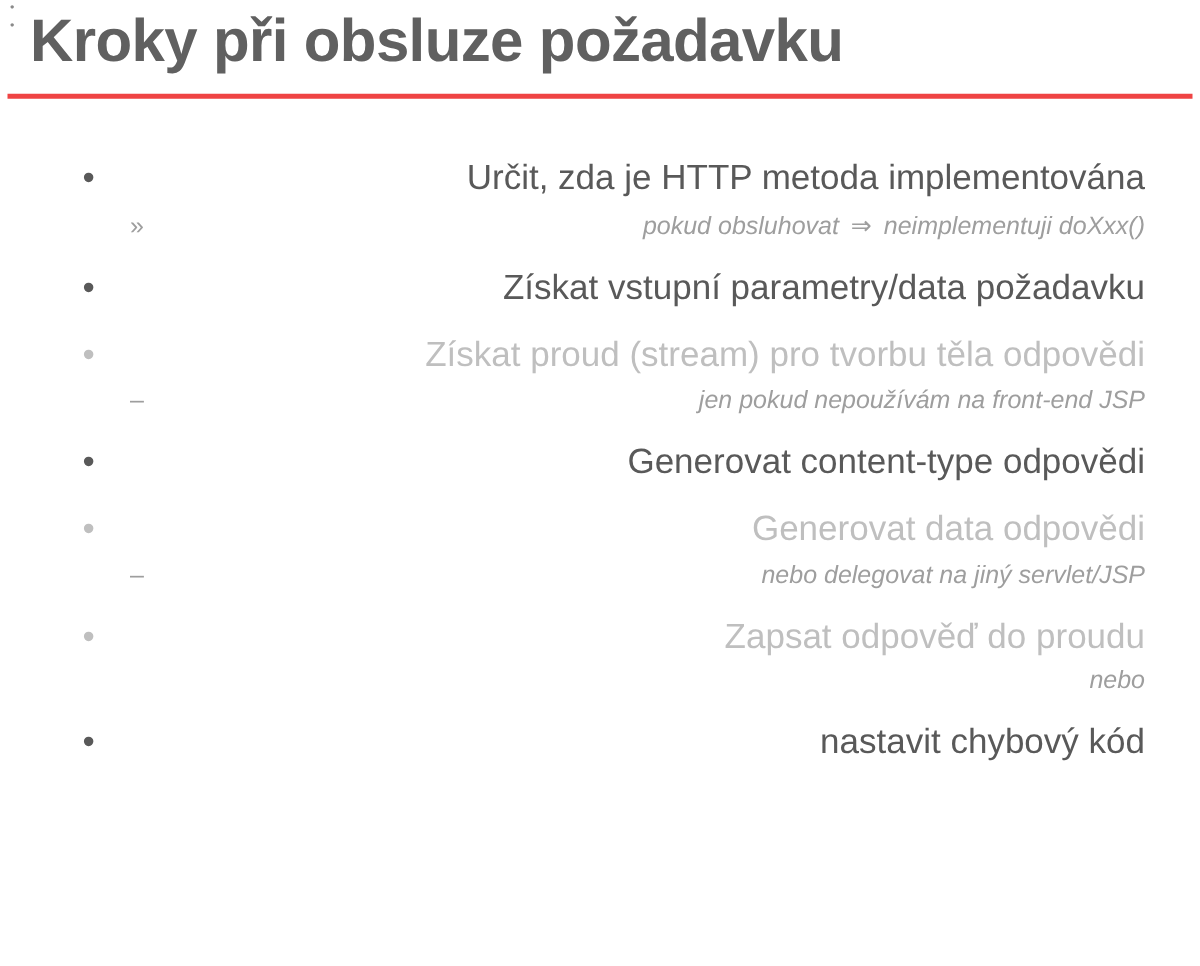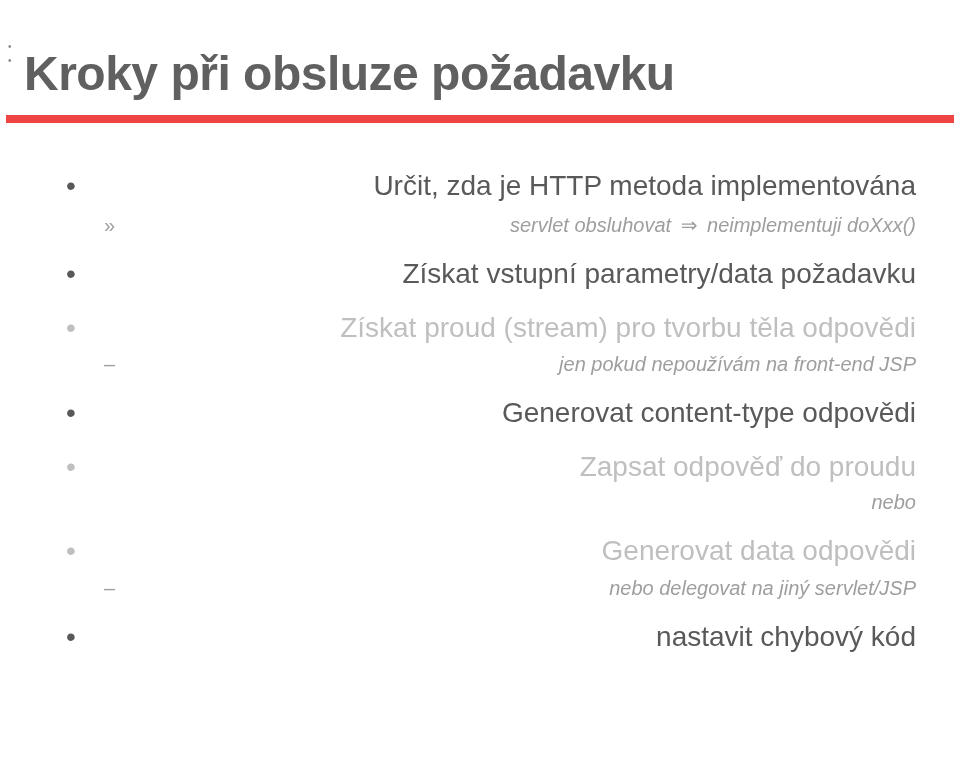--- a/index.html
+++ b/index.html
@@ -29,22 +29,21 @@
   }
   .top-bullets li {
     font-size: 10px;
     line-height: 14px;
     color: #8a8a8a;
   }
   .title-bar {
     position: relative;
     margin-left: 6px;
     margin-right: 6px;
-    margin-top: 40px;
-    border-bottom: 8px solid #ef4444;
+    border-bottom: 4px solid #ef4444;
     padding: 6px 18px 14px 18px;
   }
   .title-bar h1 {
     margin: 0;
     font-size: 48px;
     font-weight: 700;
     color: #606060;
     letter-spacing: -0.5px;
   }
   .content {
@@ -155,21 +154,21 @@
   </div>
 
   <div class="content">
     <ul class="level1">
 
       <li>
         <span>Určit, zda je HTTP metoda implementována</span>
         <ul class="level2">
           <li>
             <span class="raquo">»</span>
-            <span>servlet obsluhovat</span>
+            <span>pokud obsluhovat</span>
             <span class="arrow">⇒</span>
             <span>neimplementuji doXxx()</span>
           </li>
         </ul>
       </li>
 
       <li>
         <span>Získat vstupní parametry/data požadavku</span>
       </li>
 
@@ -180,37 +179,37 @@
             <span>jen pokud nepoužívám na front-end JSP</span>
           </li>
         </ul>
       </li>
 
       <li>
         <span>Generovat content-type odpovědi</span>
       </li>
 
       <li class="silver">
+        <span>Generovat data odpovědi</span>
+        <ul class="level2dash">
+          <li>
+            <span>nebo delegovat na jiný servlet/JSP</span>
+          </li>
+        </ul>
+      </li>
+
+      <li class="silver">
         <span>Zapsat odpověď do proudu</span>
         <ul class="indent-sub">
           <li>
             <span>nebo</span>
           </li>
         </ul>
       </li>
 
-      <li class="silver">
-        <span>Generovat data odpovědi</span>
-        <ul class="level2dash">
-          <li>
-            <span>nebo delegovat na jiný servlet/JSP</span>
-          </li>
-        </ul>
-      </li>
-
       <li>
         <span class="dark">nastavit chybový kód</span>
       </li>
 
     </ul>
   </div>
 
 </div>
 
 </body></html>

